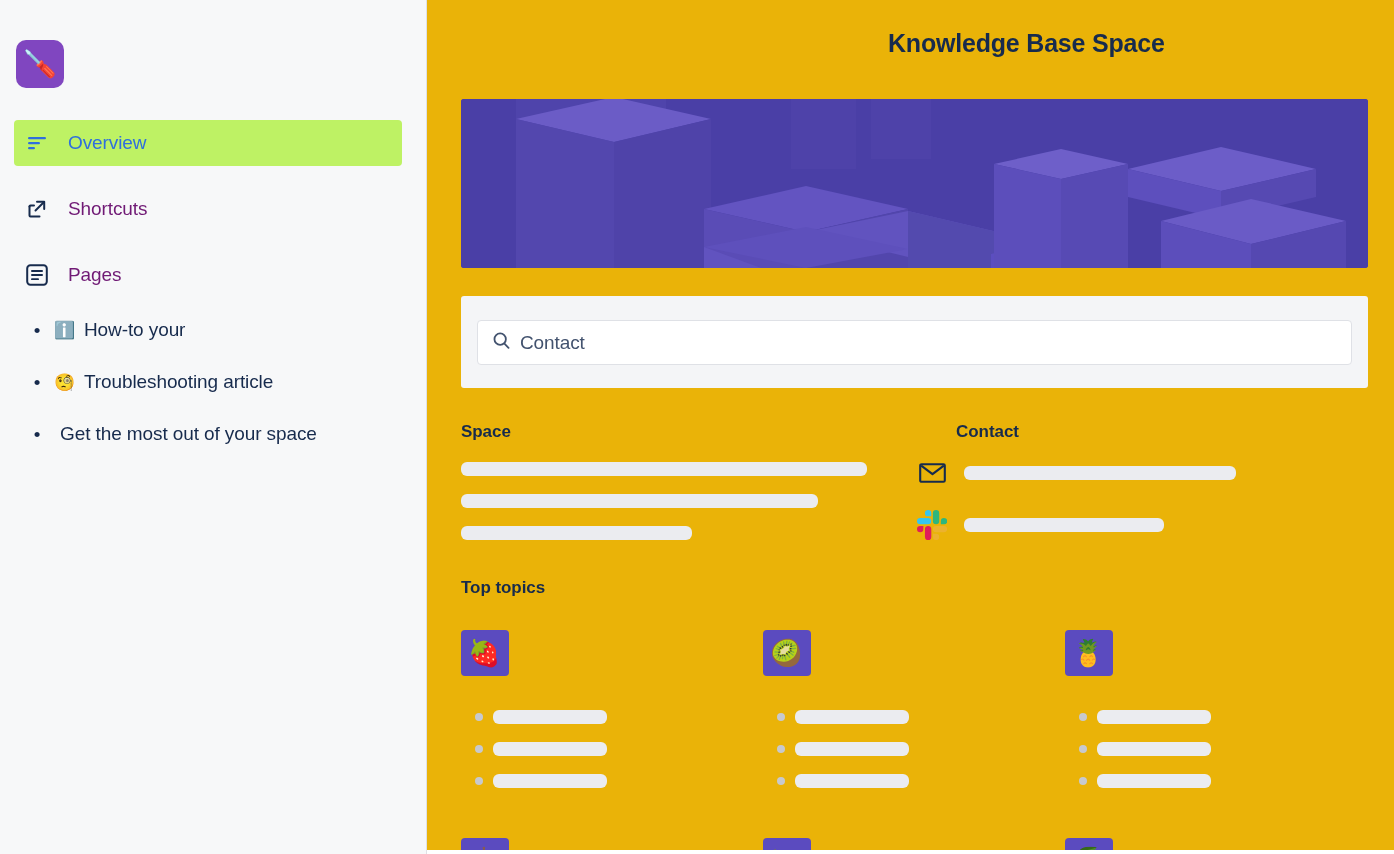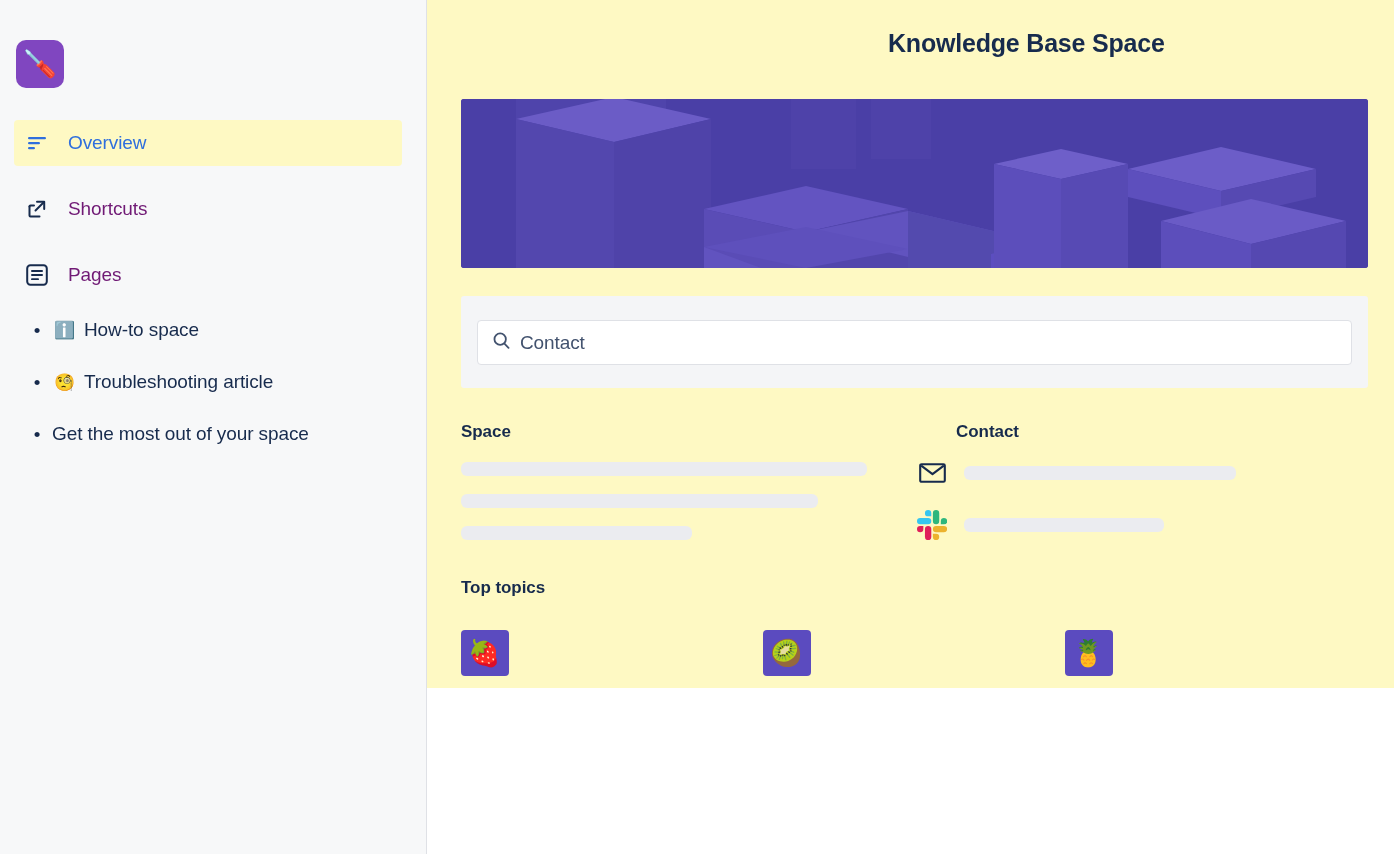--- a/index.html
+++ b/index.html
@@ -56,21 +56,21 @@
     display: flex;
     align-items: center;
     height: 46px;
     margin: 0 24px 0 14px;
     padding: 0 10px;
     border-radius: 4px;
     gap: 18px;
     cursor: pointer;
   }
   .nav-item.active {
-    background: #fef9c3;
+    background: #bef264;
   }
   .nav-item .nav-icon {
     width: 26px;
     height: 26px;
     display: flex;
     align-items: center;
     justify-content: center;
     flex: 0 0 26px;
   }
   .nav-label {
@@ -113,27 +113,27 @@
     font-size: 17px;
     line-height: 1;
     flex: 0 0 30px;
   }
   .page-label {
     font-size: 19px;
     color: #172b4d;
     letter-spacing: -0.1px;
     margin-left: 4px;
   }
-  .page-item.no-emoji .page-label { margin-left: 2px; }
+  .page-item.no-emoji .page-label { margin-left: 10px; }
 
   
   .main {
     flex: 1 1 auto;
-    height: 688px;
-    background: #fef9c3;
+    height: 850px;
+    background: #eab308;
     position: relative;
     overflow: hidden;
   }
 
   .page-title {
     position: absolute;
     left: 461px;
     top: 29px;
     font-size: 25px;
     font-weight: bold;
@@ -324,21 +324,21 @@
           </svg>
         </span>
         <span class="nav-label">Pages</span>
       </div>
 
       <div class="page-list">
 
         <div class="page-item">
           <span class="bullet">•</span>
           <span class="page-emoji">ℹ️</span>
-          <span class="page-label">How-to space</span>
+          <span class="page-label">How-to your</span>
         </div>
 
         <div class="page-item">
           <span class="bullet">•</span>
           <span class="page-emoji">🧐</span>
           <span class="page-label">Troubleshooting article</span>
         </div>
 
         <div class="page-item no-emoji">
           <span class="bullet">•</span>

